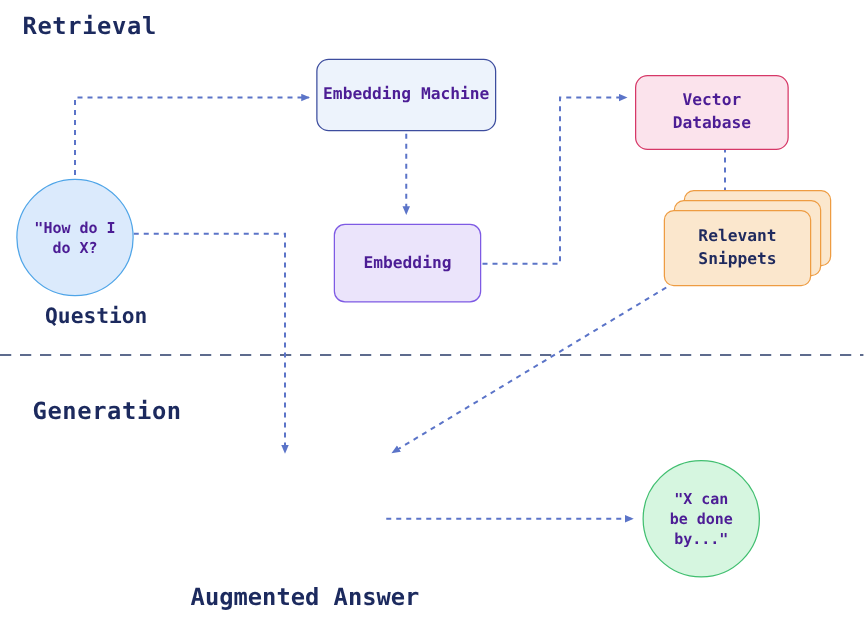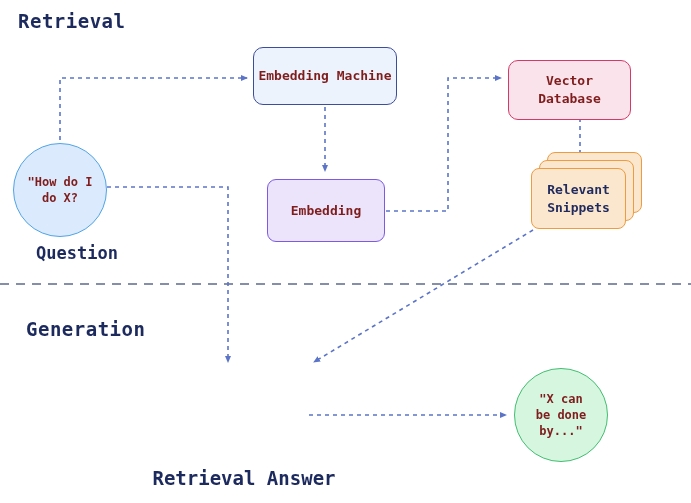--- a/index.html
+++ b/index.html
@@ -30,21 +30,21 @@
 
   .node {
     position: absolute;
     box-sizing: border-box;
     display: flex;
     align-items: center;
     justify-content: center;
     text-align: center;
     white-space: pre-line;
     font-weight: bold;
-    color: #7f1d1d;
+    color: #4c1d95;
     line-height: 1.35;
   }
   #node-embedding-machine {
     left: 253px; top: 47px; width: 144px; height: 58px;
     background: #edf3fc; border: 1.5px solid #3d4d9e; border-radius: 10px;
     font-size: 13px;
   }
   #node-vector-database {
     left: 508px; top: 60px; width: 123px; height: 60px;
     background: #fbe3ec; border: 1.5px solid #d63867; border-radius: 10px;
@@ -69,21 +69,21 @@
     left: 514px; top: 368px; width: 94px; height: 94px;
     background: #d6f6e0; border: 1.5px solid #41bf70;
   }
 
   #snippets-stack {
     position: absolute;
     left: 531px; top: 152px; width: 112px; height: 78px;
   }
   .snip-card {
     position: absolute;
-    width: 95px; height: 61px;
+    width: 118px; height: 61px;
     box-sizing: border-box;
     background: #fbe7cd;
     border: 1.5px solid #ee9c42;
     border-radius: 8px;
   }
   #snip-back   { left: 16px; top: 0; }
   #snip-middle { left: 8px;  top: 8px; }
   #snip-front  {
     left: 0; top: 16px;
     display: flex; align-items: center; justify-content: center;
@@ -149,20 +149,20 @@
   <div class="node" id="node-embedding">Embedding</div>
 
   <div id="snippets-stack">
     <div class="snip-card" id="snip-back"></div>
     <div class="snip-card" id="snip-middle"></div>
     <div class="snip-card" id="snip-front">Relevant
 Snippets</div>
   </div>
 
 
-  <div class="shape-label" id="label-augmented">Retrieval Answer</div>
+  <div class="shape-label" id="label-augmented">Augmented Answer</div>
 
   <div class="node circle-node" id="node-answer">"X can
 be done
 by..."</div>
 
 
 </div>
 
 </body></html>

